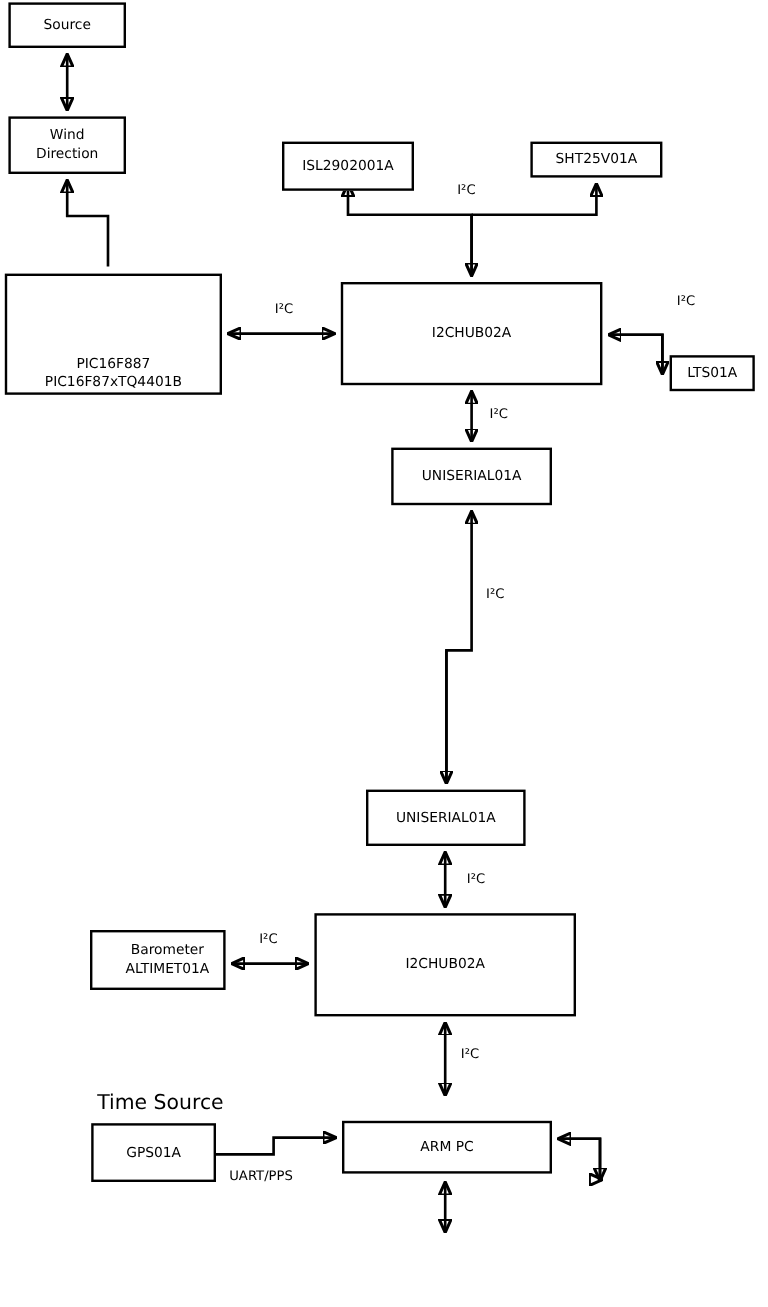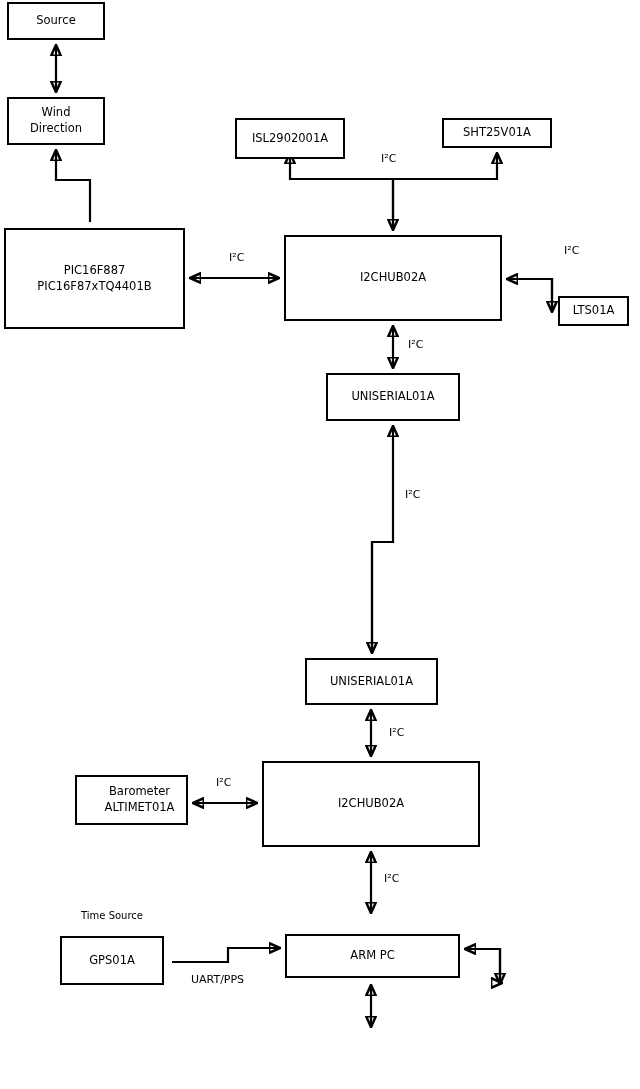--- a/index.html
+++ b/index.html
@@ -38,21 +38,21 @@
     position: absolute;
     color: #000000;
     font-size: 11px;
     line-height: 1;
     white-space: nowrap;
     z-index: 4;
   }
   .free-label {
     position: absolute;
     color: #000000;
-    font-size: 10px;
+    font-size: 17px;
     line-height: 1;
     white-space: nowrap;
     z-index: 4;
   }
   svg.edges {
     position: absolute;
     left: 0;
     top: 0;
     width: 640px;
     height: 1089px;
@@ -113,21 +113,21 @@
 
   <div class="node" style="left:7px;  top:2px;   width:98px;  height:38px;">
     <span class="node-label">Source</span>
   </div>
 
   <div class="node" style="left:7px;  top:97px;  width:98px;  height:48px;">
     <span class="node-label">Wind
 Direction</span>
   </div>
 
-  <div class="node" style="left:4px;  top:228px; width:181px; height:101px;">
+  <div class="node" style="left:4px;  top:228px; width:181px; height:101px;align-items:flex-end;">
     <span class="node-label">PIC16F887
 PIC16F87xTQ4401B</span>
   </div>
 
   <div class="node" style="left:235px; top:118px; width:110px; height:41px;">
     <span class="node-label">ISL2902001A</span>
   </div>
 
   <div class="node" style="left:442px; top:118px; width:110px; height:30px;">
     <span class="node-label">SHT25V01A</span>
@@ -151,21 +151,21 @@
 
   <div class="node" style="left:262px; top:761px; width:218px; height:86px;">
     <span class="node-label">I2CHUB02A</span>
   </div>
 
   <div class="node" style="left:75px; top:775px; width:113px; height:50px;padding-left:16px;">
     <span class="node-label">Barometer
 ALTIMET01A</span>
   </div>
 
-  <div class="node" style="left:60px; top:936px; width:104px; height:49px;">
+  <div class="node" style="left:76px; top:936px; width:104px; height:49px;">
     <span class="node-label">GPS01A</span>
   </div>
 
   <div class="node" style="left:285px; top:934px; width:175px; height:44px;">
     <span class="node-label">ARM PC</span>
   </div>
 
 
 
   <span class="edge-label" style="left:381px; top:153px;">I²C</span>

